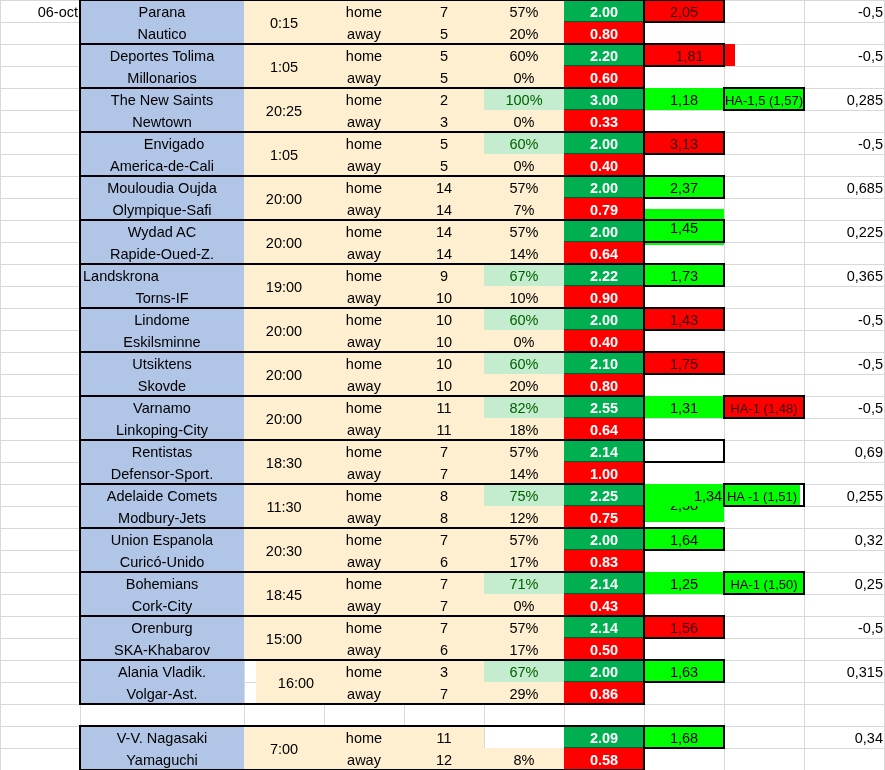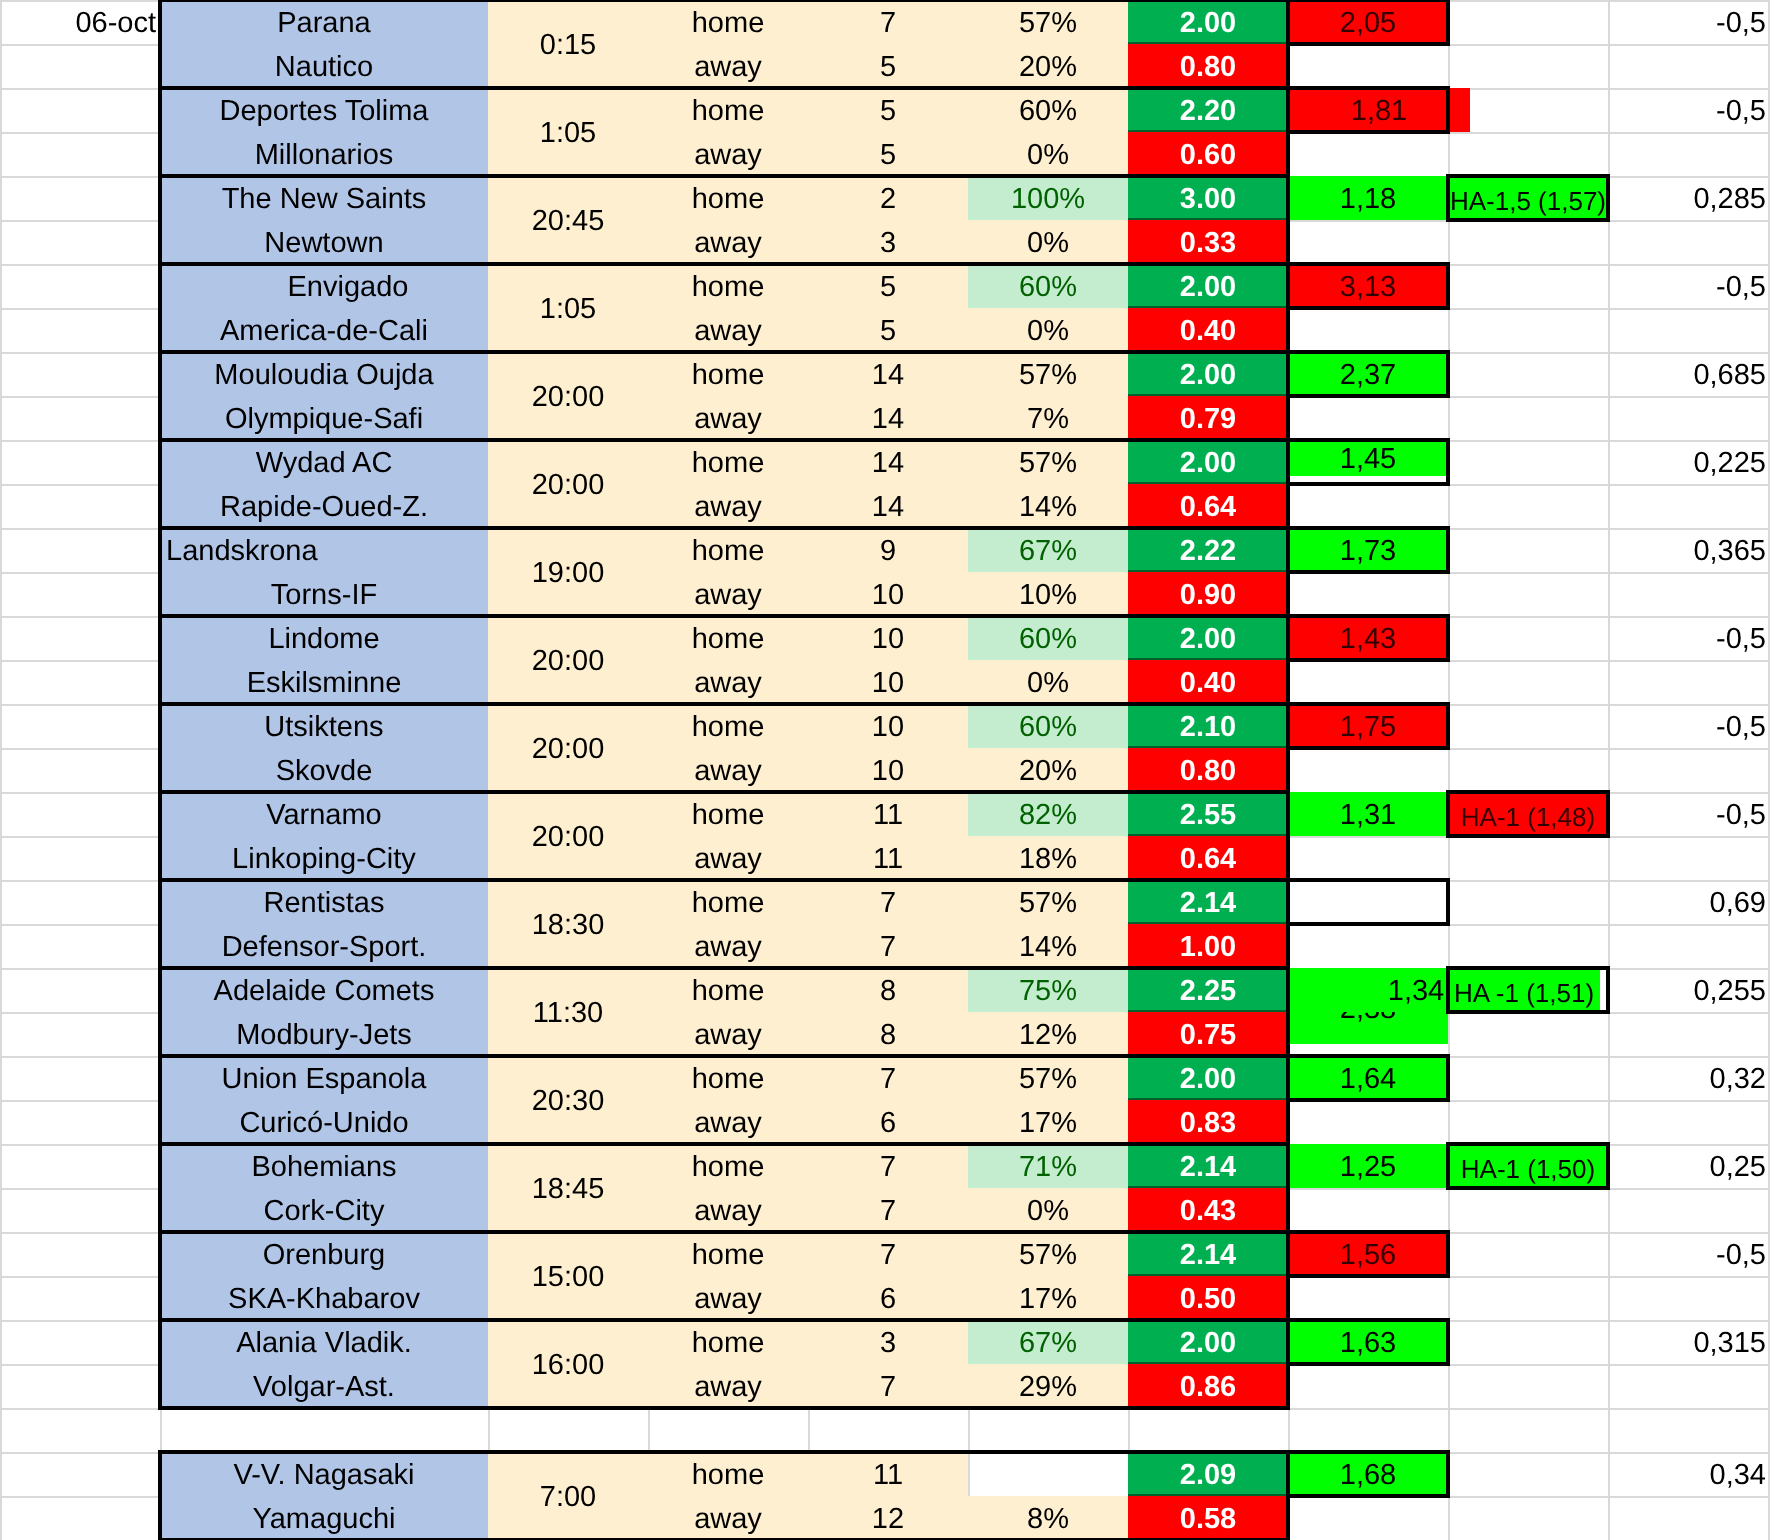--- a/index.html
+++ b/index.html
@@ -111,21 +111,21 @@
 <div class="cell oddg c" style="left:564px;top:44px;width:80px;height:22px;">2.20</div>
 <div class="cell oddr c" style="left:564px;top:66px;width:80px;height:22px;">0.60</div>
 <div class="oddsep" style="left:564px;top:65px;width:80px"></div>
 <div class="cell valr c" style="left:644px;top:44px;width:91px;height:22px;">1,81</div>
 <div class="box" style="left:643px;top:43px;width:82px;height:24px"></div>
 <div class="cell r" style="left:804px;top:44px;width:81px;height:22px;">-0,5</div>
 </div>
 <div>
 <div class="cell team c" style="left:80px;top:88px;width:164px;height:22px;">The New Saints</div>
 <div class="cell team c" style="left:80px;top:110px;width:164px;height:22px;">Newtown</div>
-<div class="cell info c" style="left:244px;top:88px;width:80px;height:44px;">20:45</div>
+<div class="cell info c" style="left:244px;top:88px;width:80px;height:44px;">20:25</div>
 <div class="cell info c" style="left:324px;top:88px;width:80px;height:22px;">home</div>
 <div class="cell info c" style="left:324px;top:110px;width:80px;height:22px;">away</div>
 <div class="cell info c" style="left:404px;top:88px;width:80px;height:22px;">2</div>
 <div class="cell info c" style="left:404px;top:110px;width:80px;height:22px;">3</div>
 <div class="cell pcthl c" style="left:484px;top:88px;width:80px;height:22px;">100%</div>
 <div class="cell info c" style="left:484px;top:110px;width:80px;height:22px;">0%</div>
 <div class="cell oddg c" style="left:564px;top:88px;width:80px;height:22px;">3.00</div>
 <div class="cell oddr c" style="left:564px;top:110px;width:80px;height:22px;">0.33</div>
 <div class="oddsep" style="left:564px;top:109px;width:80px"></div>
 <div class="cell valg c" style="left:644px;top:88px;width:80px;height:22px;">1,18</div>
@@ -173,21 +173,21 @@
 <div class="cell info c" style="left:244px;top:220px;width:80px;height:44px;">20:00</div>
 <div class="cell info c" style="left:324px;top:220px;width:80px;height:22px;">home</div>
 <div class="cell info c" style="left:324px;top:242px;width:80px;height:22px;">away</div>
 <div class="cell info c" style="left:404px;top:220px;width:80px;height:22px;">14</div>
 <div class="cell info c" style="left:404px;top:242px;width:80px;height:22px;">14</div>
 <div class="cell info c" style="left:484px;top:220px;width:80px;height:22px;">57%</div>
 <div class="cell info c" style="left:484px;top:242px;width:80px;height:22px;">14%</div>
 <div class="cell oddg c" style="left:564px;top:220px;width:80px;height:22px;">2.00</div>
 <div class="cell oddr c" style="left:564px;top:242px;width:80px;height:22px;">0.64</div>
 <div class="oddsep" style="left:564px;top:241px;width:80px"></div>
-<div class="cell valg c" style="left:644px;top:220px;width:80px;height:18px;">1,45</div>
+<div class="cell valg c" style="left:644px;top:209px;width:80px;height:36px;">1,45</div>
 <div class="box" style="left:643px;top:219px;width:82px;height:24px"></div>
 <div class="cell r" style="left:804px;top:220px;width:81px;height:22px;">0,225</div>
 </div>
 <div>
 <div class="cell team l" style="left:80px;top:264px;width:164px;height:22px;">Landskrona</div>
 <div class="cell team c" style="left:80px;top:286px;width:164px;height:22px;">Torns-IF</div>
 <div class="cell info c" style="left:244px;top:264px;width:80px;height:44px;">19:00</div>
 <div class="cell info c" style="left:324px;top:264px;width:80px;height:22px;">home</div>
 <div class="cell info c" style="left:324px;top:286px;width:80px;height:22px;">away</div>
 <div class="cell info c" style="left:404px;top:264px;width:80px;height:22px;">9</div>
@@ -336,21 +336,21 @@
 <div class="cell oddg c" style="left:564px;top:616px;width:80px;height:22px;">2.14</div>
 <div class="cell oddr c" style="left:564px;top:638px;width:80px;height:22px;">0.50</div>
 <div class="oddsep" style="left:564px;top:637px;width:80px"></div>
 <div class="cell valr c" style="left:644px;top:616px;width:80px;height:22px;">1,56</div>
 <div class="box" style="left:643px;top:615px;width:82px;height:24px"></div>
 <div class="cell r" style="left:804px;top:616px;width:81px;height:22px;">-0,5</div>
 </div>
 <div>
 <div class="cell team c" style="left:80px;top:660px;width:164px;height:22px;">Alania Vladik.</div>
 <div class="cell team c" style="left:80px;top:682px;width:164px;height:22px;">Volgar-Ast.</div>
-<div class="cell info c" style="left:244px;top:660px;width:80px;height:44px;">16:00</div>
+<div class="cell info c" style="left:256px;top:660px;width:80px;height:44px;">16:00</div>
 <div class="cell info c" style="left:324px;top:660px;width:80px;height:22px;">home</div>
 <div class="cell info c" style="left:324px;top:682px;width:80px;height:22px;">away</div>
 <div class="cell info c" style="left:404px;top:660px;width:80px;height:22px;">3</div>
 <div class="cell info c" style="left:404px;top:682px;width:80px;height:22px;">7</div>
 <div class="cell pcthl c" style="left:484px;top:660px;width:80px;height:22px;">67%</div>
 <div class="cell info c" style="left:484px;top:682px;width:80px;height:22px;">29%</div>
 <div class="cell oddg c" style="left:564px;top:660px;width:80px;height:22px;">2.00</div>
 <div class="cell oddr c" style="left:564px;top:682px;width:80px;height:22px;">0.86</div>
 <div class="oddsep" style="left:564px;top:681px;width:80px"></div>
 <div class="cell valg c" style="left:644px;top:660px;width:80px;height:22px;">1,63</div>

